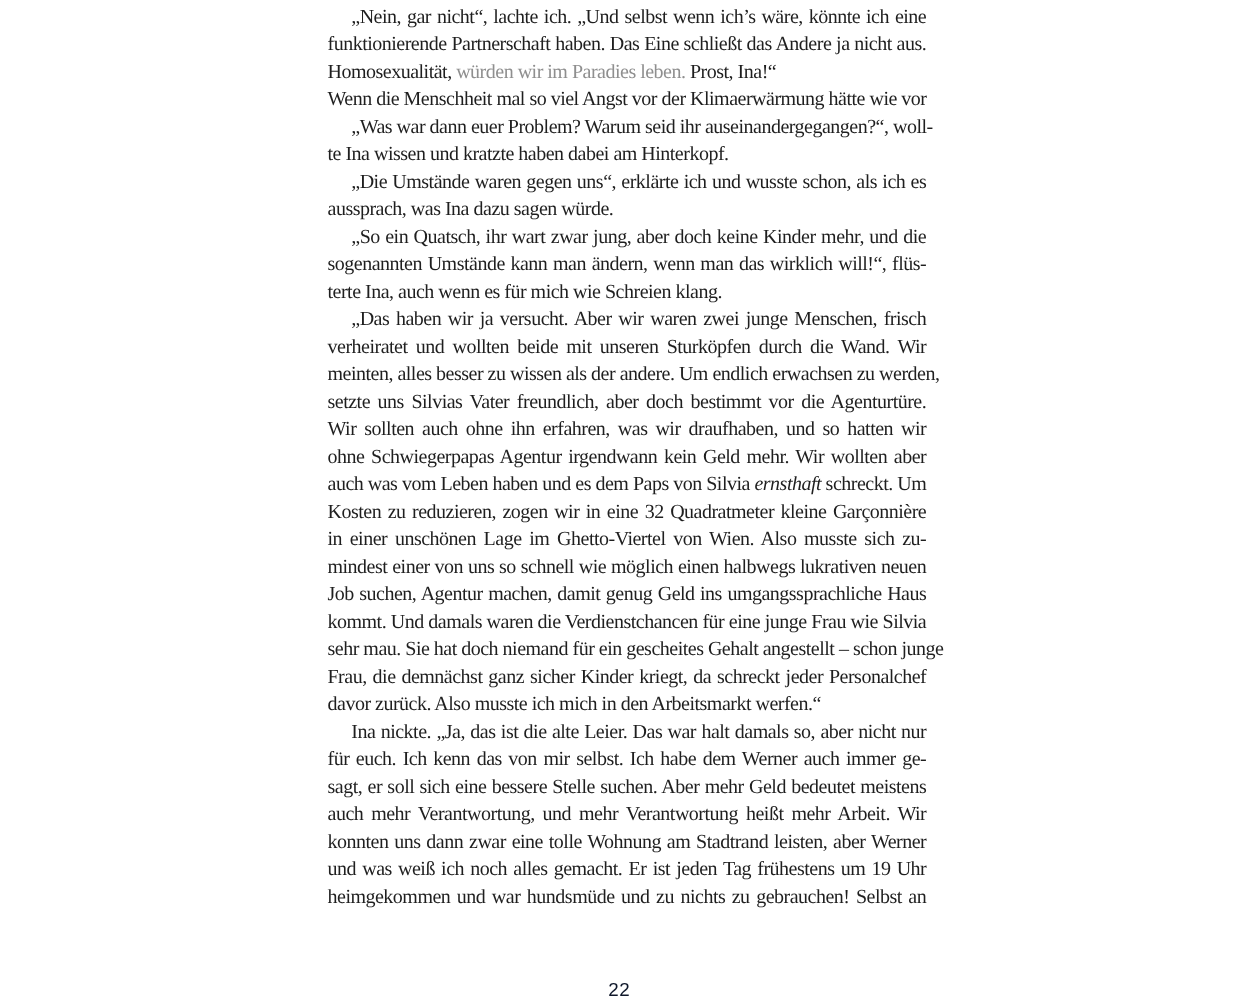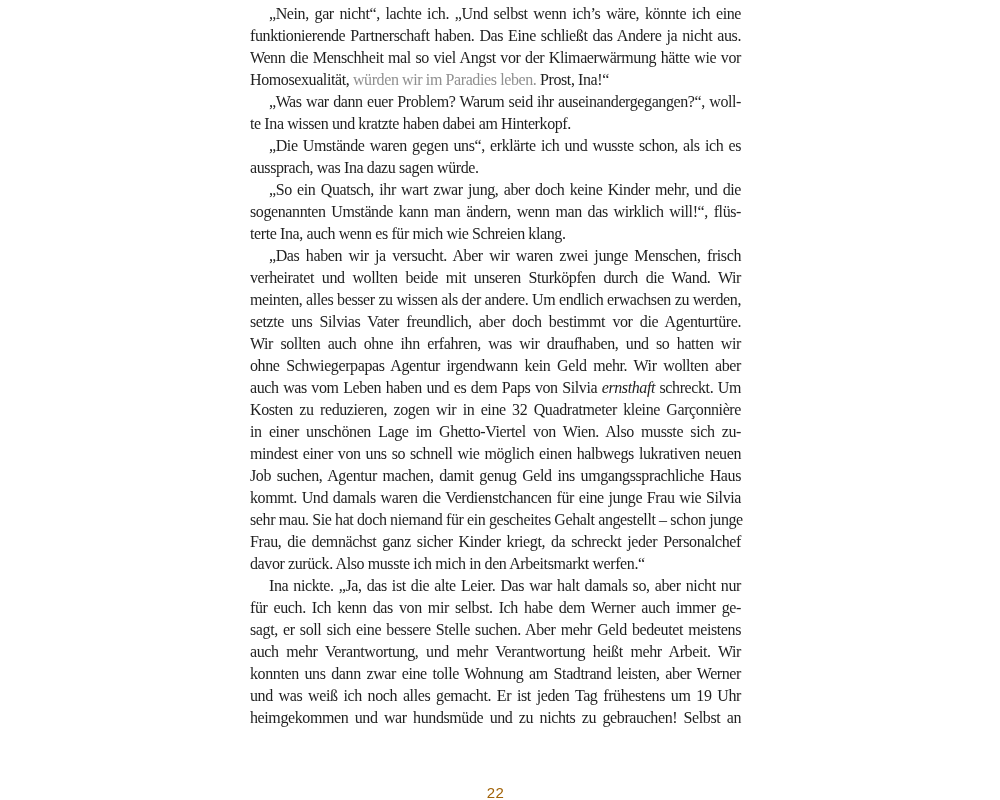--- a/index.html
+++ b/index.html
@@ -26,49 +26,50 @@
     font-size:16px;
     line-height:22px;
     letter-spacing:-0.4px;
   }
   .line{
     white-space:nowrap;
     text-align:justify;
     text-align-last:justify;
     transform-origin:left center;
     height:22px;
+    margin-left:12px;
   }
   .line.rag{
     text-align:left;
     text-align-last:left;
   }
   .line.ind{
     text-indent:19px;
   }
   .gray{color:var(--muted);}
   .italic{font-style:italic;}
   .page-number{
     position:absolute;
     left:250px;top:784px;width:491px;
     text-align:center;
     font-family:"Liberation Sans","DejaVu Sans",sans-serif;
     font-size:15px;
     letter-spacing:0.5px;
-    color:#a16207;
+    color:#0f172a;
   }
 </style>
 </head>
 <body>
 
 <div class="page">
   <div class="text-block">
       <div class="line ind"><span>„Nein, gar nicht“, lachte ich. „Und selbst wenn ich’s wäre, könnte ich eine</span></div>
       <div class="line"><span>funktionierende Partnerschaft haben. Das Eine schließt das Andere ja nicht aus.</span></div>
+      <div class="line rag"><span>Homosexualität, </span><span class="gray">würden wir im Paradies leben.</span><span> Prost, Ina!“</span></div>
       <div class="line"><span>Wenn die Menschheit mal so viel Angst vor der Klimaerwärmung hätte wie vor</span></div>
-      <div class="line rag"><span>Homosexualität, </span><span class="gray">würden wir im Paradies leben.</span><span> Prost, Ina!“</span></div>
       <div class="line ind"><span>„Was war dann euer Problem? Warum seid ihr auseinandergegangen?“, woll-</span></div>
       <div class="line rag"><span>te Ina wissen und kratzte haben dabei am Hinterkopf.</span></div>
       <div class="line ind"><span>„Die Umstände waren gegen uns“, erklärte ich und wusste schon, als ich es</span></div>
       <div class="line rag"><span>aussprach, was Ina dazu sagen würde.</span></div>
       <div class="line ind"><span>„So ein Quatsch, ihr wart zwar jung, aber doch keine Kinder mehr, und die</span></div>
       <div class="line"><span>sogenannten Umstände kann man ändern, wenn man das wirklich will!“, flüs-</span></div>
       <div class="line rag"><span>terte Ina, auch wenn es für mich wie Schreien klang.</span></div>
       <div class="line ind"><span>„Das haben wir ja versucht. Aber wir waren zwei junge Menschen, frisch</span></div>
       <div class="line"><span>verheiratet und wollten beide mit unseren Sturköpfen durch die Wand. Wir</span></div>
       <div class="line"><span>meinten, alles besser zu wissen als der andere. Um endlich erwachsen zu werden,</span></div>

